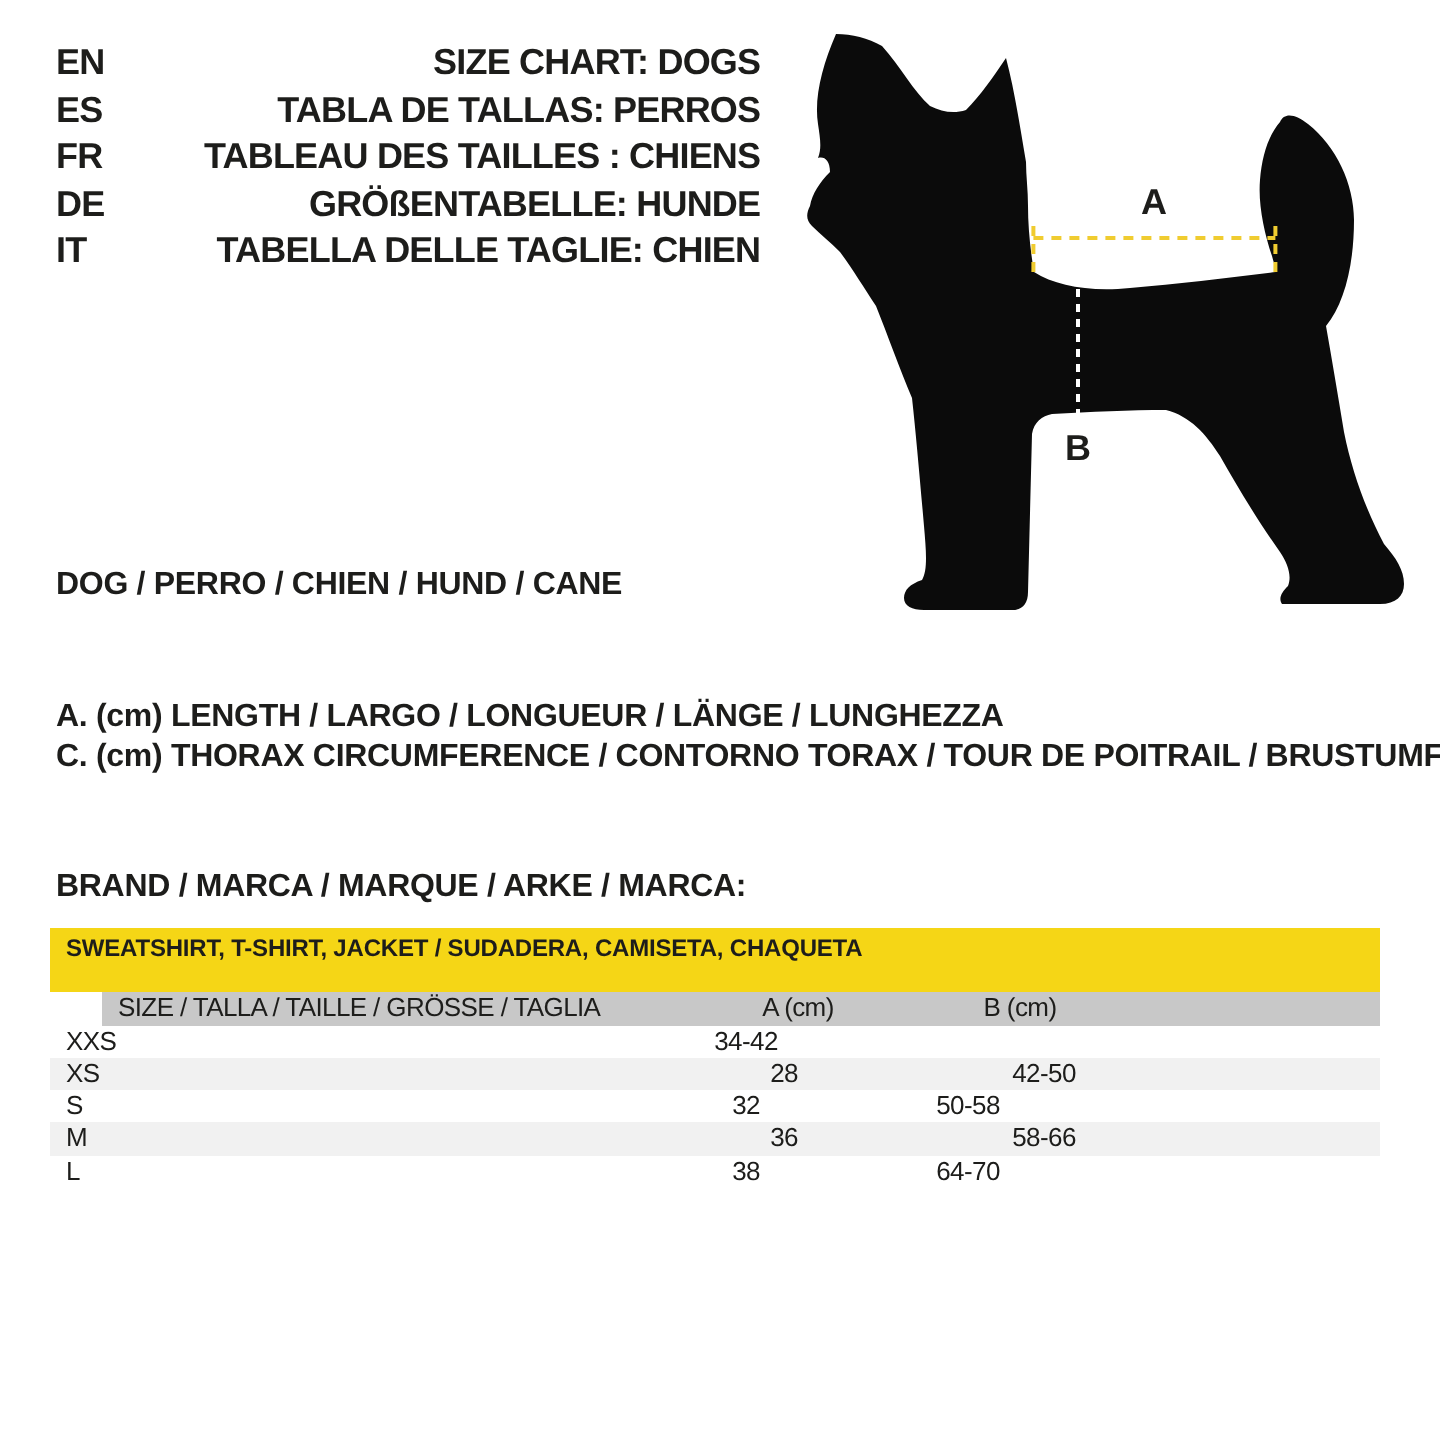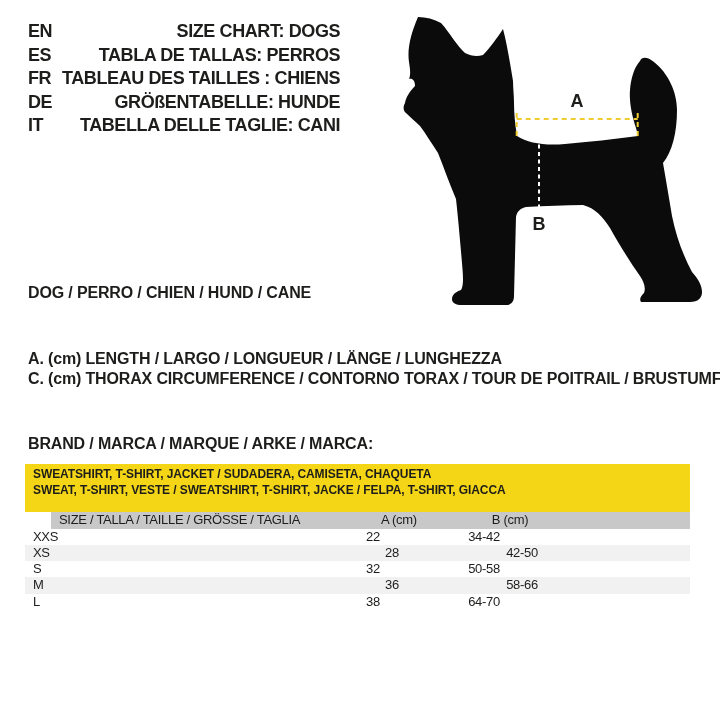--- a/index.html
+++ b/index.html
@@ -6,21 +6,21 @@
   body{
     width:720px;height:720px;position:relative;overflow:hidden;
     background:#ffffff;
     font-family:"Liberation Sans", sans-serif;
     color:var(--ink,#1d1d1b);
   }
   
   .lang-list{position:absolute;left:28px;top:20px;}
   .lang-row{display:flex;line-height:23.5px;font-size:18px;letter-spacing:-0.4px;font-weight:bold;justify-content:space-between;}
   .lang-code{width:34px;flex:0 0 34px;}
-  .lang-label{white-space:nowrap;}
+  .lang-label{white-space:nowrap;margin-left:40px;}
   
   .text-line{position:absolute;left:28px;font-size:16px;line-height:16px;letter-spacing:-0.15px;font-weight:bold;white-space:nowrap;}
   #dog-label{top:285px;}
   #measure-a-line-text{top:351px;}
   #measure-c-line-text{top:371px;}
   #brand-label{top:436px;}
   
   .diagram{position:absolute;left:395px;top:5px;width:320px;height:310px;}
   .dog-fill{fill:var(--silhouette,#0b0b0b);}
   .dash-a{stroke:var(--dash_yellow,#F0CC30);stroke-width:2;fill:none;stroke-dasharray:5 4;}
@@ -51,21 +51,21 @@
   <div class="lang-row">
     <span class="lang-code">FR</span>
     <span class="lang-label">TABLEAU DES TAILLES : CHIENS</span>
   </div>
   <div class="lang-row">
     <span class="lang-code">DE</span>
     <span class="lang-label">GRÖßENTABELLE: HUNDE</span>
   </div>
   <div class="lang-row">
     <span class="lang-code">IT</span>
-    <span class="lang-label">TABELLA DELLE TAGLIE: CANI</span>
+    <span class="lang-label">TABELLA DELLE TAGLIE: CHIEN</span>
   </div>
 </div>
 
 <svg class="diagram" viewBox="0 0 320 310">
   <path class="dog-fill" d="
     M 23,12
     C 16,28 12,44 14,57
     C 15,64 16,69 14,74
     C 17,73 20,75 20,81
     C 15,86 11,92 10,98
@@ -115,31 +115,29 @@
 </svg>
 
 <div class="text-line" id="dog-label">DOG / PERRO / CHIEN / HUND / CANE</div>
 <div class="text-line" id="measure-a-line-text">A. (cm) LENGTH / LARGO / LONGUEUR / LÄNGE / LUNGHEZZA</div>
 <div class="text-line" id="measure-c-line-text">C. (cm) THORAX CIRCUMFERENCE / CONTORNO TORAX / TOUR DE POITRAIL / BRUSTUMFANG / CIRCONFERENZA TORACE</div>
 <div class="text-line" id="brand-label">BRAND / MARCA / MARQUE / ARKE / MARCA:</div>
 
 <div class="size-table">
   <div class="banner">
     <div>SWEATSHIRT, T-SHIRT, JACKET / SUDADERA, CAMISETA, CHAQUETA</div>
-    <div>SWEAT, T-SHIRT, VESTE / SWEATSHIRT, T-SHIRT, JACKE / FELPA, T-SHIRT, GIACCA</div>
   </div>
   <div class="t-row t-head">
     <div class="c1">SIZE / TALLA / TAILLE / GRÖSSE / TAGLIA</div>
     <div class="c2">A (cm)</div>
     <div class="c3">B (cm)</div>
     <div class="c4"></div>
   </div>
   <div class="t-row">
     <div class="c1">XXS</div>
-    <div class="c2">22</div>
     <div class="c3">34-42</div>
     <div class="c4"></div>
   </div>
   <div class="t-row alt">
     <div class="c1">XS</div>
     <div class="c2">28</div>
     <div class="c3">42-50</div>
     <div class="c4"></div>
   </div>
   <div class="t-row">

